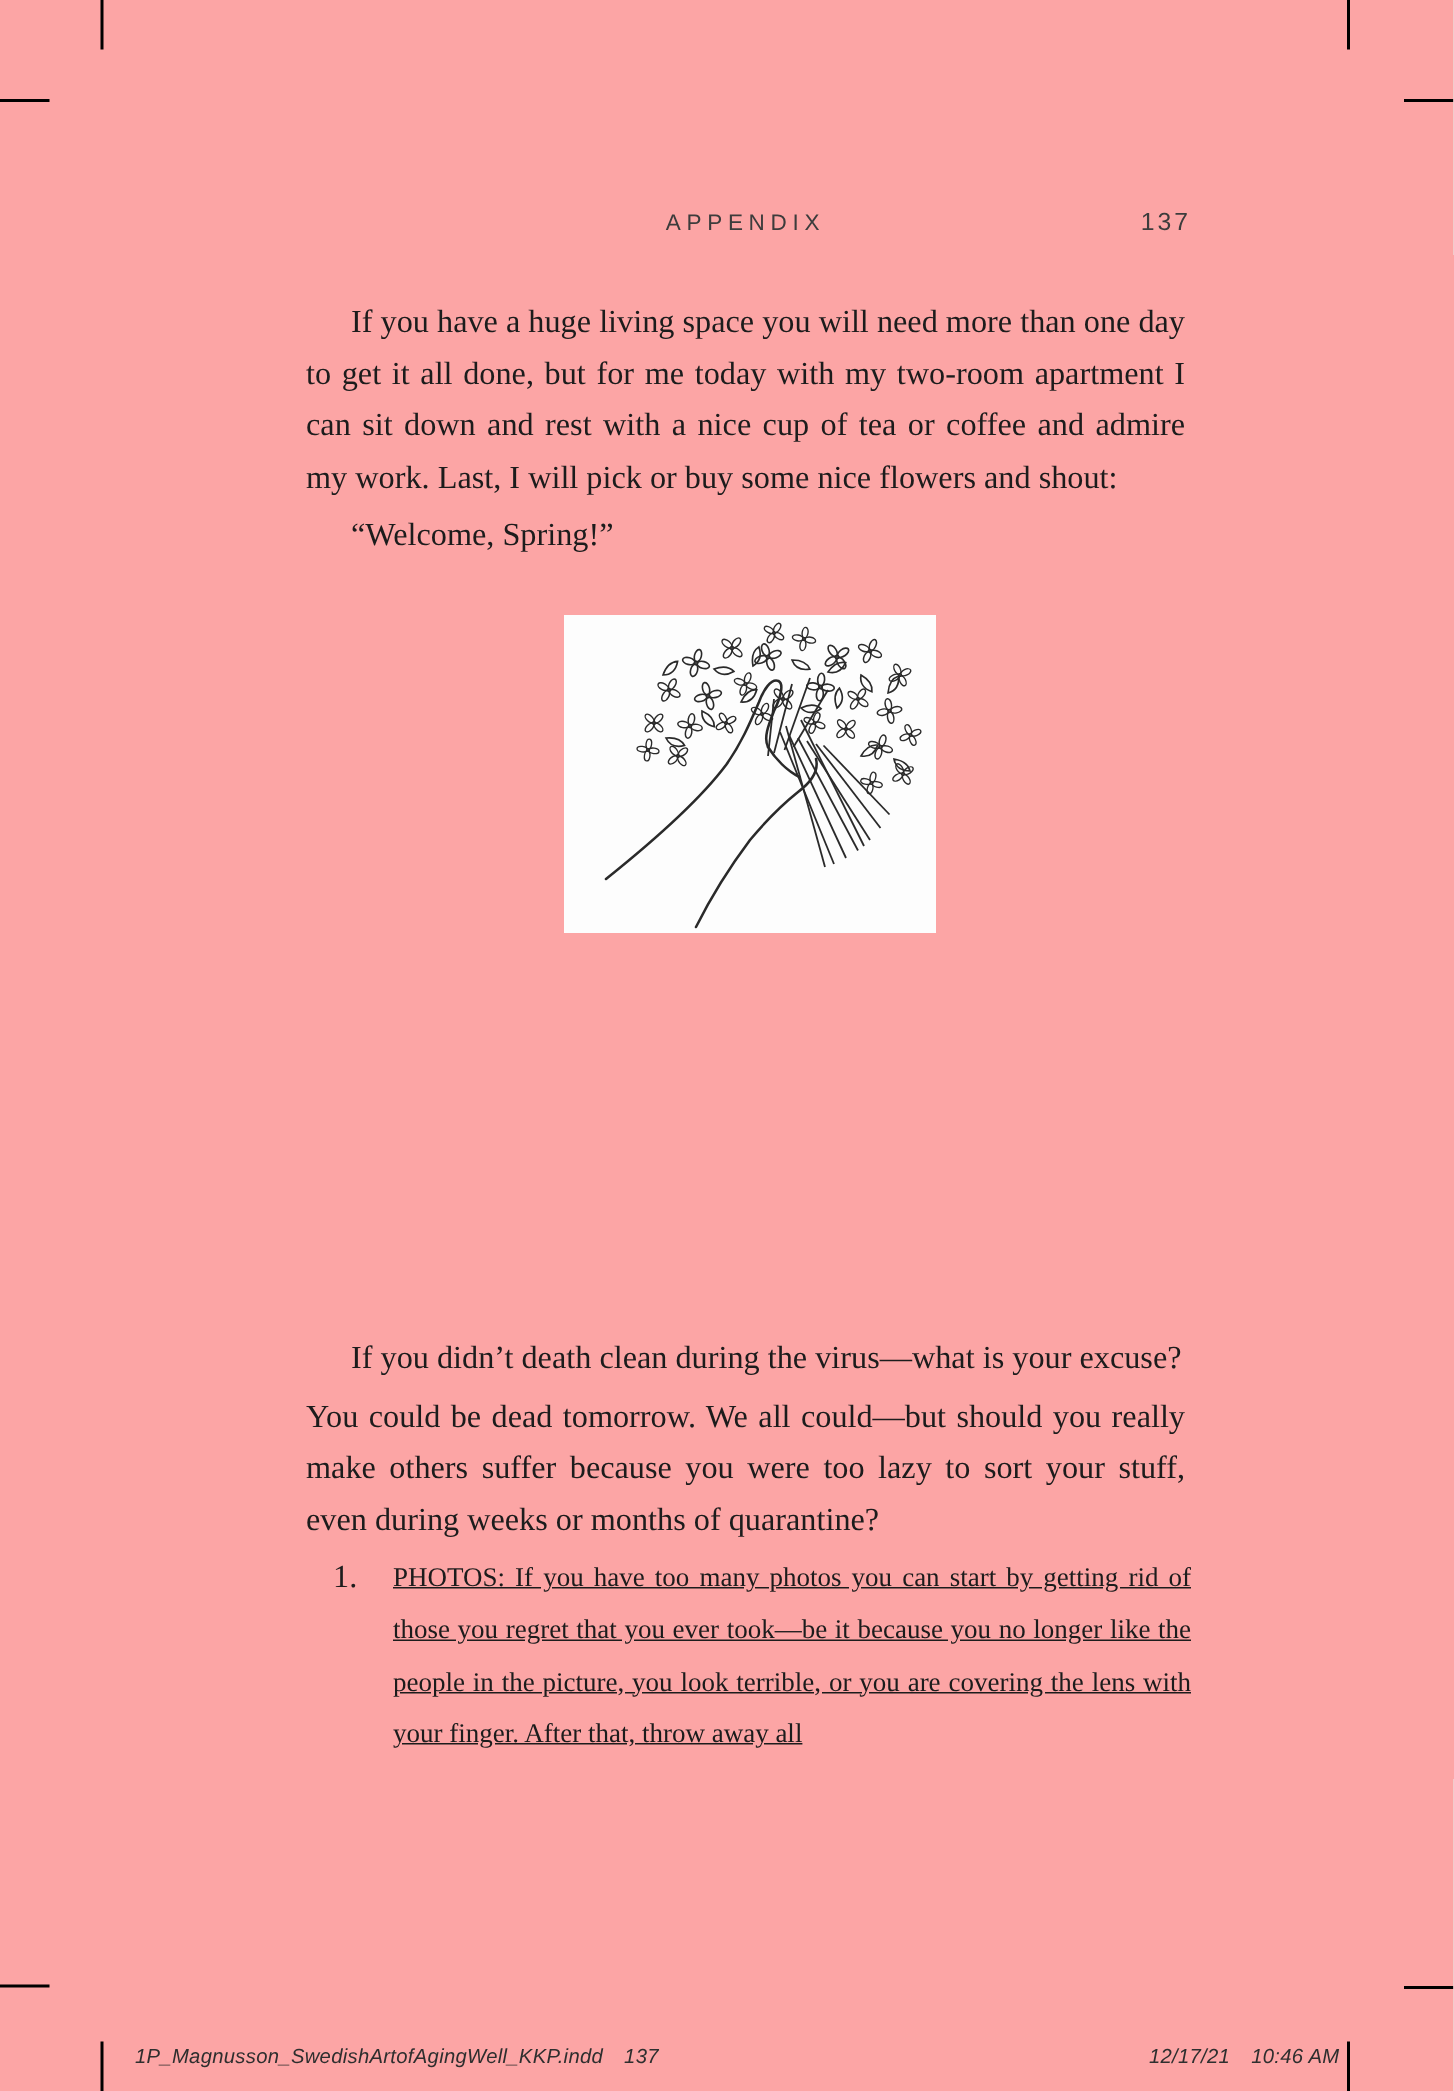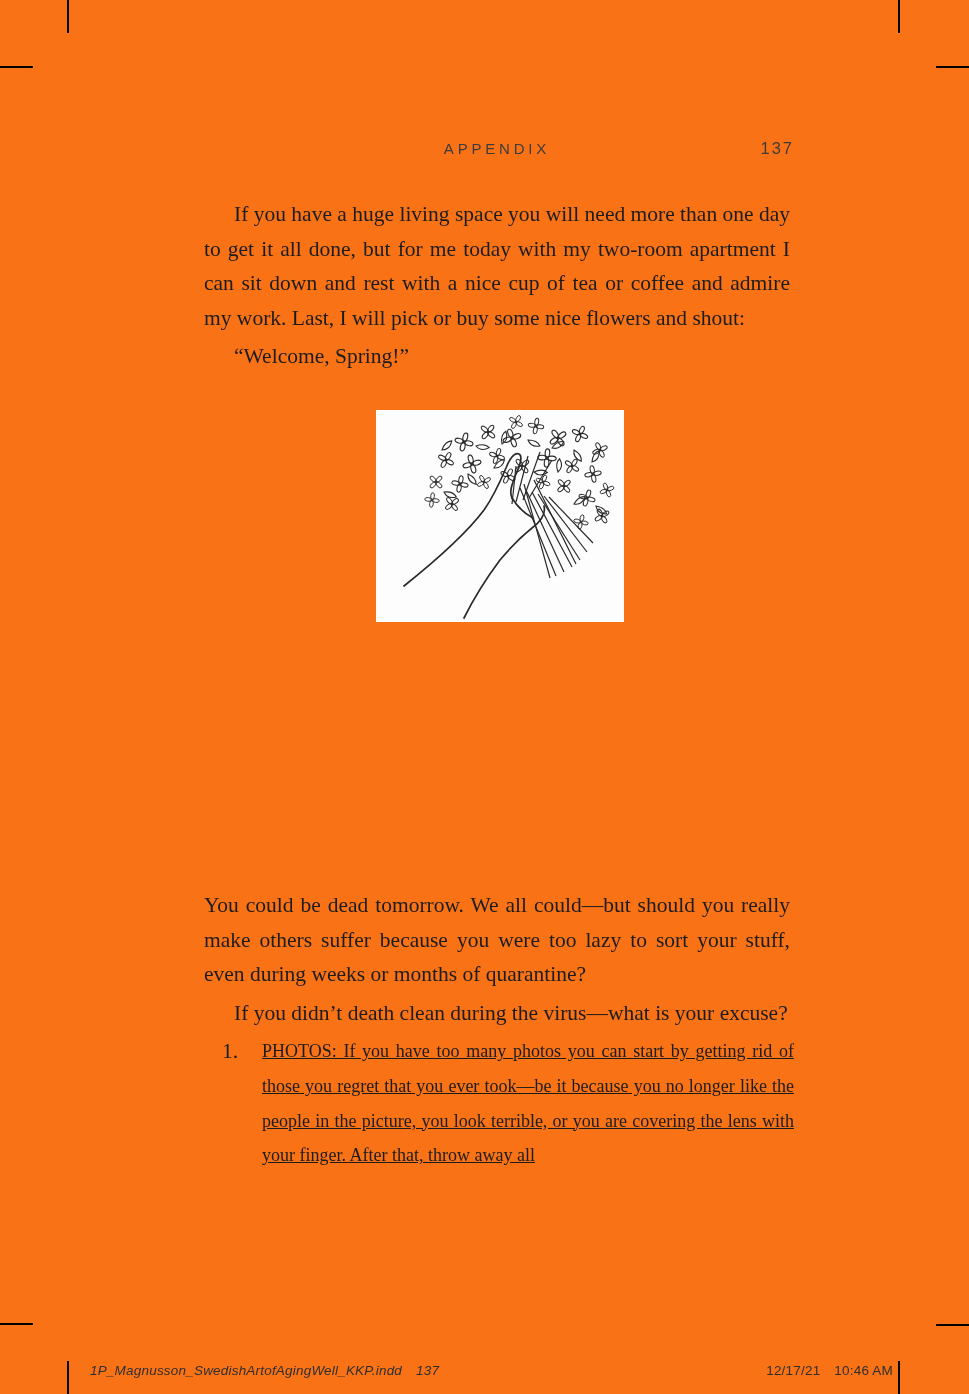--- a/index.html
+++ b/index.html
@@ -1,17 +1,17 @@
 <!DOCTYPE html>
 <html><head>
 <meta charset="utf-8">
 <style>
   html,body{margin:0;padding:0;background:#e9e9e9;}
   .sheet{
-    position:relative; width:969px; height:1394px; background:#f97316;
+    position:relative; width:969px; height:1394px; background:#fca5a5;
     font-family:"Liberation Serif", serif; color:#1c1c1c; overflow:hidden;
     margin:0 auto;
   }
   
   .crop{position:absolute; background:#000;}
   .crop.v{width:2px;height:33px;}
   .crop.h{width:33px;height:2px;}
   .cv-tl{left:67px;top:0;}
   .cv-tr{left:898px;top:0;}
   .cv-bl{left:67px;bottom:0;}
@@ -58,21 +58,21 @@
   .li-text{
     flex:1;font-size:18px;line-height:34.6px;text-align:justify;color:#1c1c1c;text-decoration:underline;
   }
   
   .slug{
     position:absolute;top:1363px;
     font-family:"Liberation Sans", sans-serif;font-size:13.5px;
     color:#2e2e2e;letter-spacing:0.2px;
   }
   .slug-left{left:90px;font-style:italic;}
-  .slug-right{right:76px;}
+  .slug-right{right:76px;font-style:italic;}
   .slug span{display:inline-block;}
   .gap12{margin-left:14px;}
 </style>
 </head>
 <body>
 
 <div class="sheet">
 
   <div class="crop v cv-tl"></div>
   <div class="crop v cv-tr"></div>
@@ -173,22 +173,22 @@
       <g stroke-width="1.7" stroke-linecap="round">
         <path d="M28,176 C58,152 90,124 108,100 C118,86 124,72 130,58 C133,50 138,42 143,44 C147,46 144,56 140,64 C136,74 133,82 136,88"></path>
         <path d="M88,208 C100,184 112,166 124,150 C134,138 146,126 156,118 C164,112 170,104 168,96"></path>
         <path d="M136,88 C141,96 149,104 157,108"></path>
       </g>
     </svg>
   </div>
 
 
   <div class="textblock flow2">
+    <p class="body indent">If you didn’t death clean during the virus—what is your excuse?</p>
     <p class="body">You could be dead tomorrow. We all could—but should you really make others suffer because you were too lazy to sort your stuff, even during weeks or months of quarantine?</p>
-    <p class="body indent">If you didn’t death clean during the virus—what is your excuse?</p>
     <ol class="olist">
       <li class="li-row">
         <span class="li-num">1.</span>
         <span class="li-text">PHOTOS: If you have too many photos you can start by getting rid of those you regret that you ever took—be it because you no longer like the people in the picture, you look terrible, or you are covering the lens with your finger. After that, throw away all</span>
       </li>
     </ol>
   </div>
 
   <div class="slug slug-left">
     <span>1P_Magnusson_SwedishArtofAgingWell_KKP.indd</span><span class="gap12">137</span>

